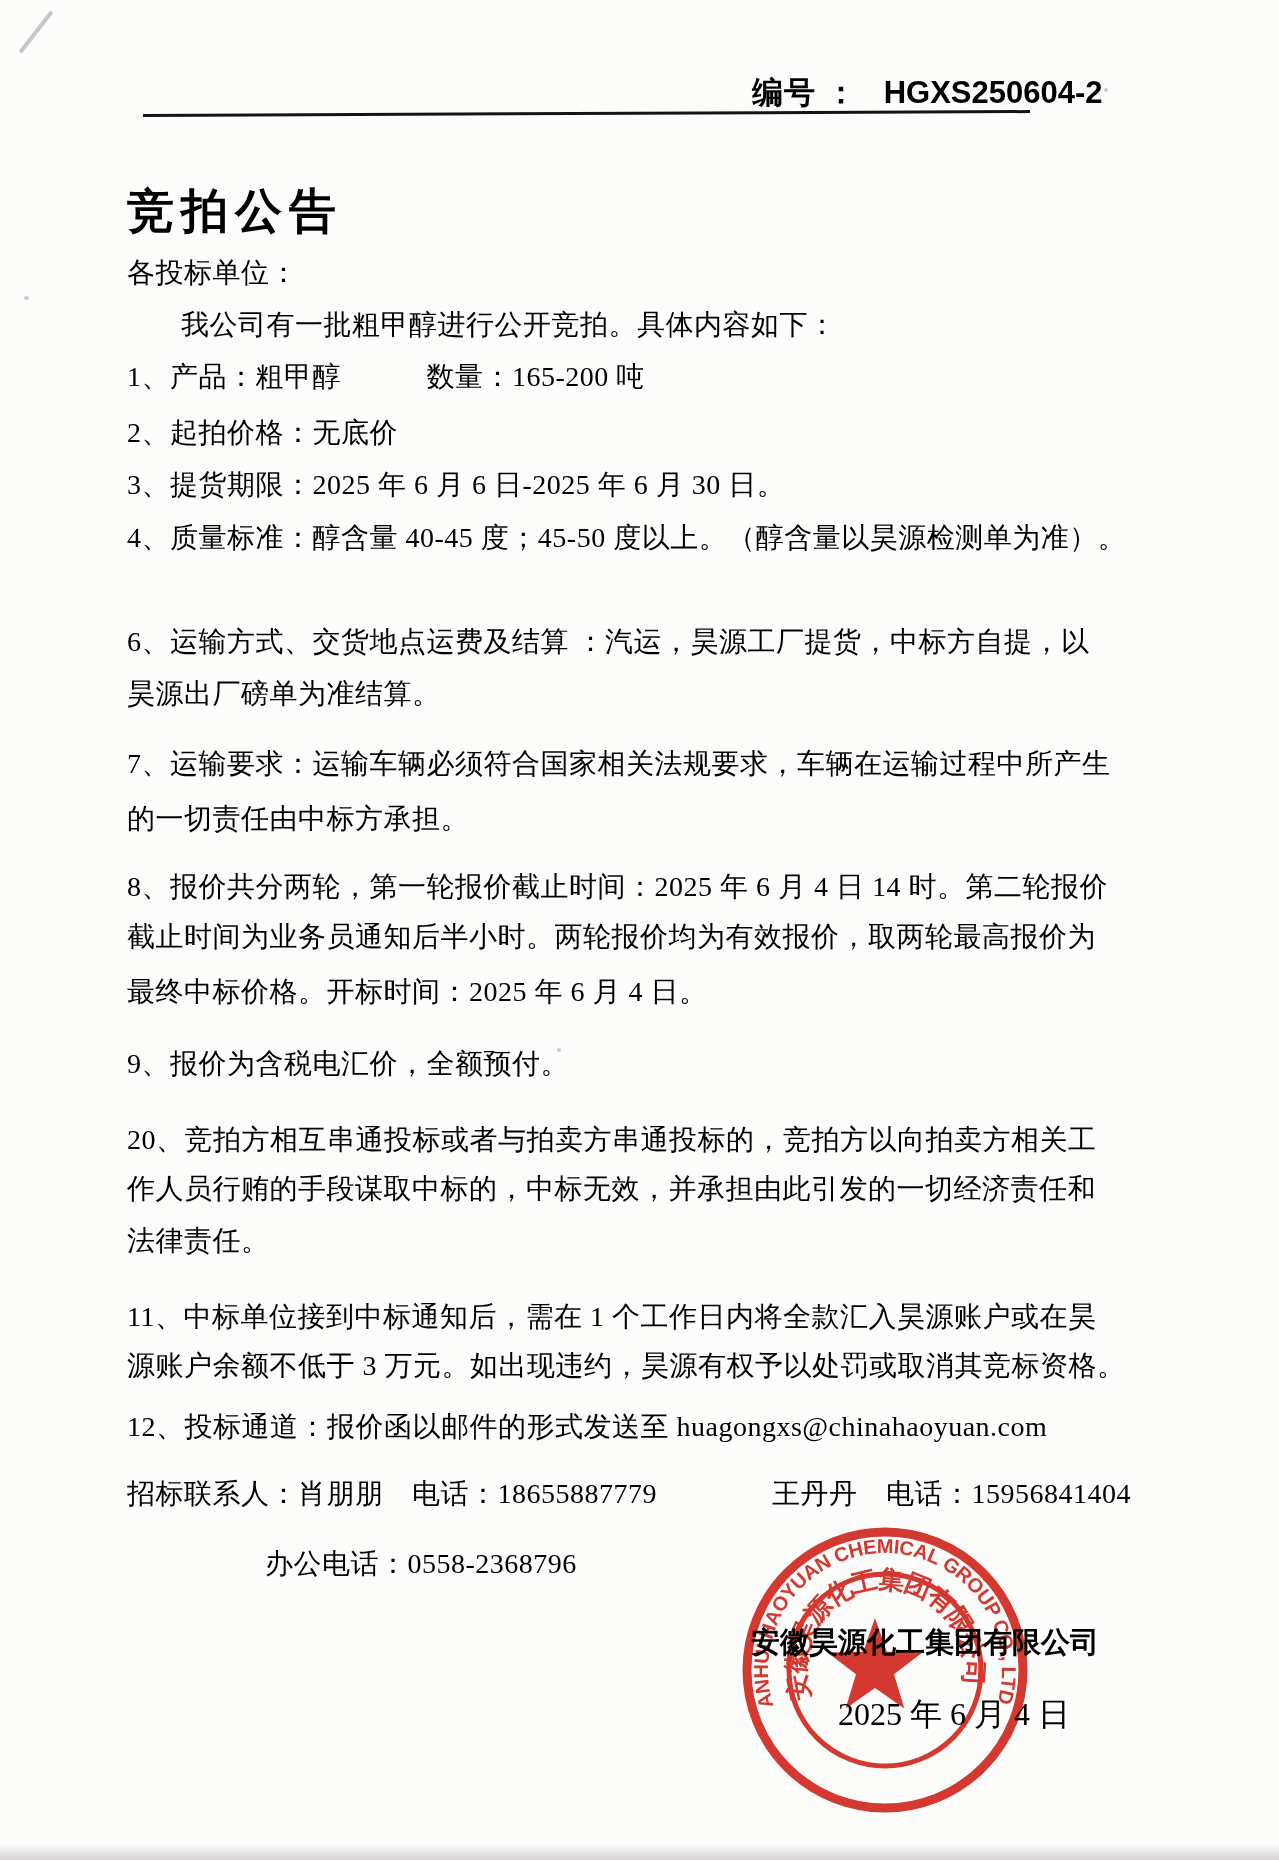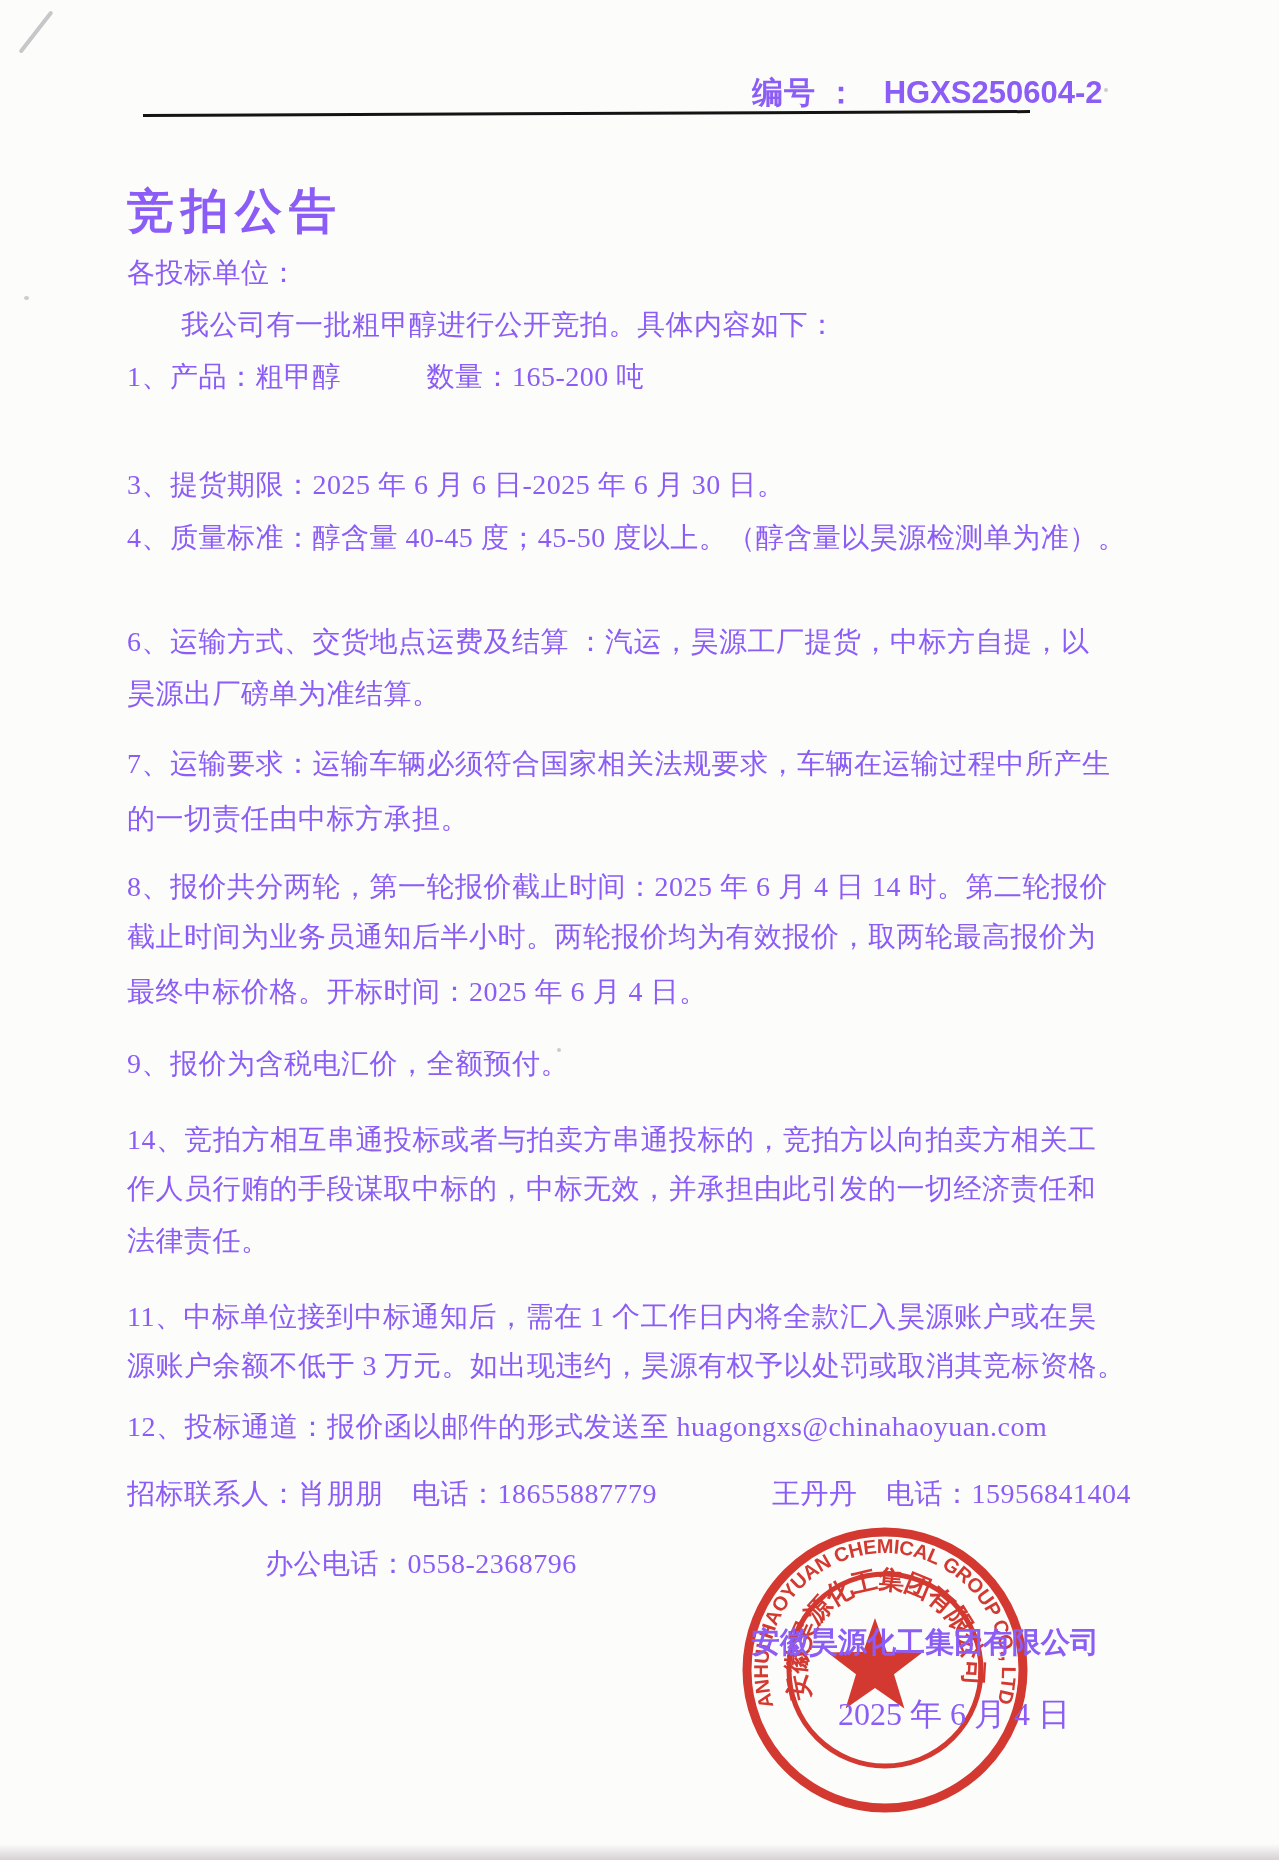--- a/index.html
+++ b/index.html
@@ -3,21 +3,21 @@
 <meta charset="utf-8">
 <style>
   html,body{margin:0;padding:0;background:#e9e9e9;}
   .page{
     position:relative;
     width:1279px;height:1860px;
     margin:0 auto;
     background:#fcfcfb;
     overflow:hidden;
     font-family:"Liberation Serif","DejaVu Serif",serif;
-    color:#8b5cf6;
+    color:#000000;
   }
   
   .corner-mark{
     position:absolute;left:34px;top:6px;width:4px;height:52px;
     background:#9a9aa0;opacity:.55;transform:rotate(38deg);border-radius:2px;
   }
   .scan-band{
     position:absolute;left:0;bottom:0;width:100%;height:16px;
     background:linear-gradient(to bottom,rgba(190,182,186,0),rgba(183,174,180,.55));
   }
@@ -75,31 +75,32 @@
     <span>编号 ：</span><span class="code">HGXS250604-2</span>
   </div>
   <div class="head-rule"></div>
 
   <div class="doc-title">竞拍公告</div>
 
   <div class="bline indent1" style="top:306px">我公司有一批粗甲醇进行公开竞拍。具体内容如下：</div>
   <div class="bline" style="top:254px">各投标单位：</div>
 
   <div class="bline" style="top:358px">1、产品：粗甲醇　　　数量：165-200 吨</div>
+  <div class="bline" style="top:414px">2、起拍价格：无底价</div>
   <div class="bline" style="top:466px">3、提货期限：2025 年 6 月 6 日-2025 年 6 月 30 日。</div>
   <div class="bline" style="top:519px">4、质量标准：醇含量 40-45 度；45-50 度以上。（醇含量以昊源检测单为准）。</div>
   <div class="bline" style="top:623px">6、运输方式、交货地点运费及结算 ：汽运，昊源工厂提货，中标方自提，以</div>
   <div class="bline" style="top:675px">昊源出厂磅单为准结算。</div>
   <div class="bline" style="top:745px">7、运输要求：运输车辆必须符合国家相关法规要求，车辆在运输过程中所产生</div>
   <div class="bline" style="top:800px">的一切责任由中标方承担。</div>
   <div class="bline" style="top:868px">8、报价共分两轮，第一轮报价截止时间：2025 年 6 月 4 日 14 时。第二轮报价</div>
   <div class="bline" style="top:918px">截止时间为业务员通知后半小时。两轮报价均为有效报价，取两轮最高报价为</div>
   <div class="bline" style="top:973px">最终中标价格。开标时间：2025 年 6 月 4 日。</div>
   <div class="bline" style="top:1045px">9、报价为含税电汇价，全额预付。</div>
-  <div class="bline" style="top:1121px">14、竞拍方相互串通投标或者与拍卖方串通投标的，竞拍方以向拍卖方相关工</div>
+  <div class="bline" style="top:1121px">20、竞拍方相互串通投标或者与拍卖方串通投标的，竞拍方以向拍卖方相关工</div>
   <div class="bline" style="top:1222px">法律责任。</div>
   <div class="bline" style="top:1170px">作人员行贿的手段谋取中标的，中标无效，并承担由此引发的一切经济责任和</div>
   <div class="bline" style="top:1298px">11、中标单位接到中标通知后，需在 1 个工作日内将全款汇入昊源账户或在昊</div>
   <div class="bline" style="top:1347px">源账户余额不低于 3 万元。如出现违约，昊源有权予以处罚或取消其竞标资格。</div>
   <div class="bline" style="top:1408px">12、投标通道：报价函以邮件的形式发送至 huagongxs@chinahaoyuan.com</div>
 
   <div class="bline" style="top:1475px">
     <span>招标联系人：肖朋朋　电话：18655887779</span>
     <span class="contact-right">王丹丹　电话：15956841404</span>
   </div>

